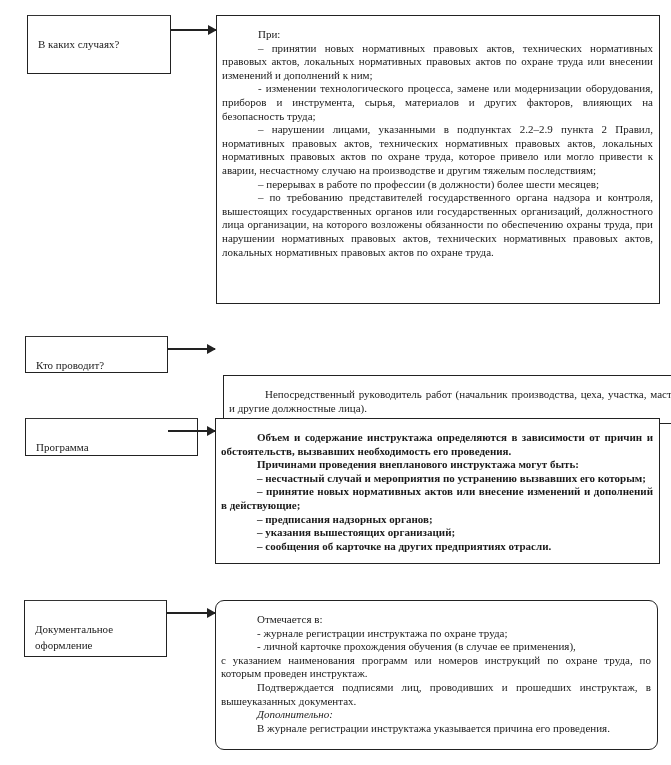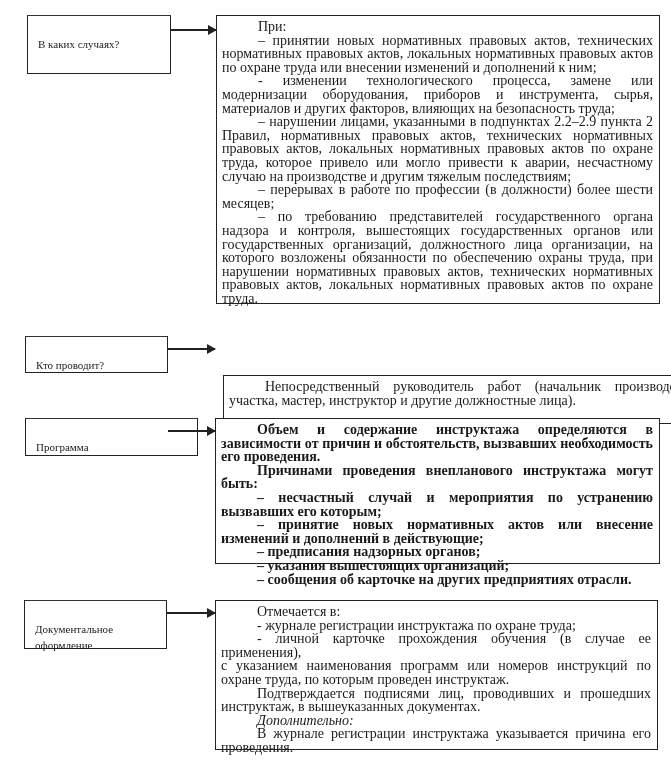--- a/index.html
+++ b/index.html
@@ -1,21 +1,21 @@
 <!DOCTYPE html>
 <html><head>
   <meta charset="utf-8">
   <style>
     html, body { margin: 0; padding: 0; background: #ffffff; }
     body { width: 671px; height: 765px; position: relative; overflow: hidden;
       font-family: "Liberation Serif", serif; color: #1a1a1a; }
     .lbox { position: absolute; border: 1.5px solid #222; border-top-color: #333; background: #fff;
       box-sizing: border-box; padding: 20px 0 0 10px; font-size: 11px; line-height: 16px; }
     .rbox { position: absolute; border: 1.5px solid #222; background: #fff; box-sizing: border-box;
-      padding: 4px 6px 0 5px; font-size: 14px; line-height: 13.6px; text-align: justify; }
+      padding: 12px 6px 0 5px; font-size: 11px; line-height: 13.6px; text-align: justify; }
     .rbox p { margin: 0; }
     .ind { text-indent: 36px; }
     .ital { font-style: italic; }
     .arrow { position: absolute; height: 2px; background: #222; }
     .arrow::after { content: ""; position: absolute; right: -1px; top: -4px;
       border-left: 9px solid #222; border-top: 5px solid transparent; border-bottom: 5px solid transparent; }
   </style>
 </head>
 <body>
 
@@ -47,25 +47,25 @@
 <div class="rbox" style="left:215px; top:418px; width:445px; height:146px;font-weight:bold;">
     <p class="ind">Объем и содержание инструктажа определяются в зависимости от причин и обстоятельств, вызвавших необходимость его проведения.</p>
     <p class="ind">Причинами проведения внепланового инструктажа могут быть:</p>
     <p class="ind">– несчастный случай и мероприятия по устранению вызвавших его которым;</p>
     <p class="ind">– принятие новых нормативных актов или внесение изменений и дополнений в действующие;</p>
     <p class="ind">– предписания надзорных органов;</p>
     <p class="ind">– указания вышестоящих организаций;</p>
     <p class="ind">– сообщения об карточке на других предприятиях отрасли.</p>
   </div>
 
-<div class="lbox" style="left:24px; top:600px; width:143px; height:49px; padding-right:20px;">
+<div class="lbox" style="left:24px; top:600px; width:143px; height:57px; padding-right:20px;">
   <span>Документальное оформление</span>
 </div>
 <div class="arrow" style="left:167px; top:612px; width:48px;"></div>
-<div class="rbox" style="left:215px; top:600px; width:443px; height:150px;">
+<div class="rbox" style="left:215px; top:600px; width:443px; height:150px;border-radius:9px;">
     <p class="ind">Отмечается в:</p>
     <p class="ind">- журнале регистрации инструктажа по охране труда;</p>
     <p class="ind">- личной карточке прохождения обучения (в случае ее применения),</p>
     <p class="">с указанием наименования программ или номеров инструкций по охране труда, по которым проведен инструктаж.</p>
     <p class="ind">Подтверждается подписями лиц, проводивших и прошедших инструктаж, в вышеуказанных документах.</p>
     <p class="ind ital">Дополнительно:</p>
     <p class="ind">В журнале регистрации инструктажа указывается причина его проведения.</p>
   </div>
 
 </body></html>

